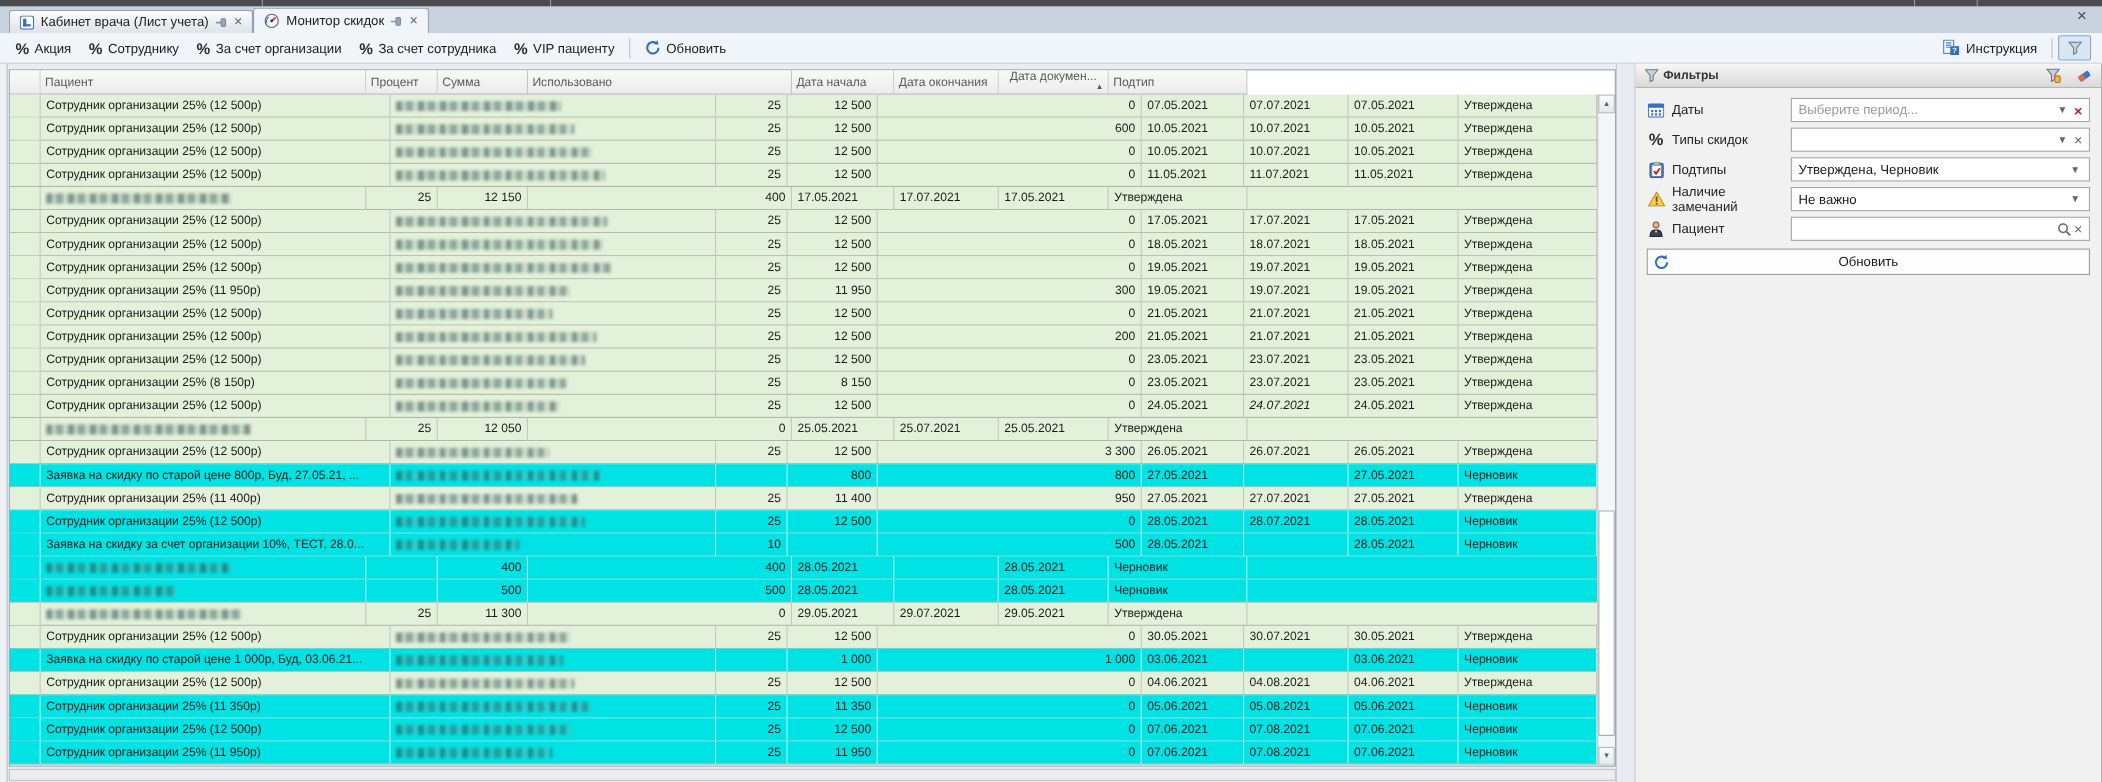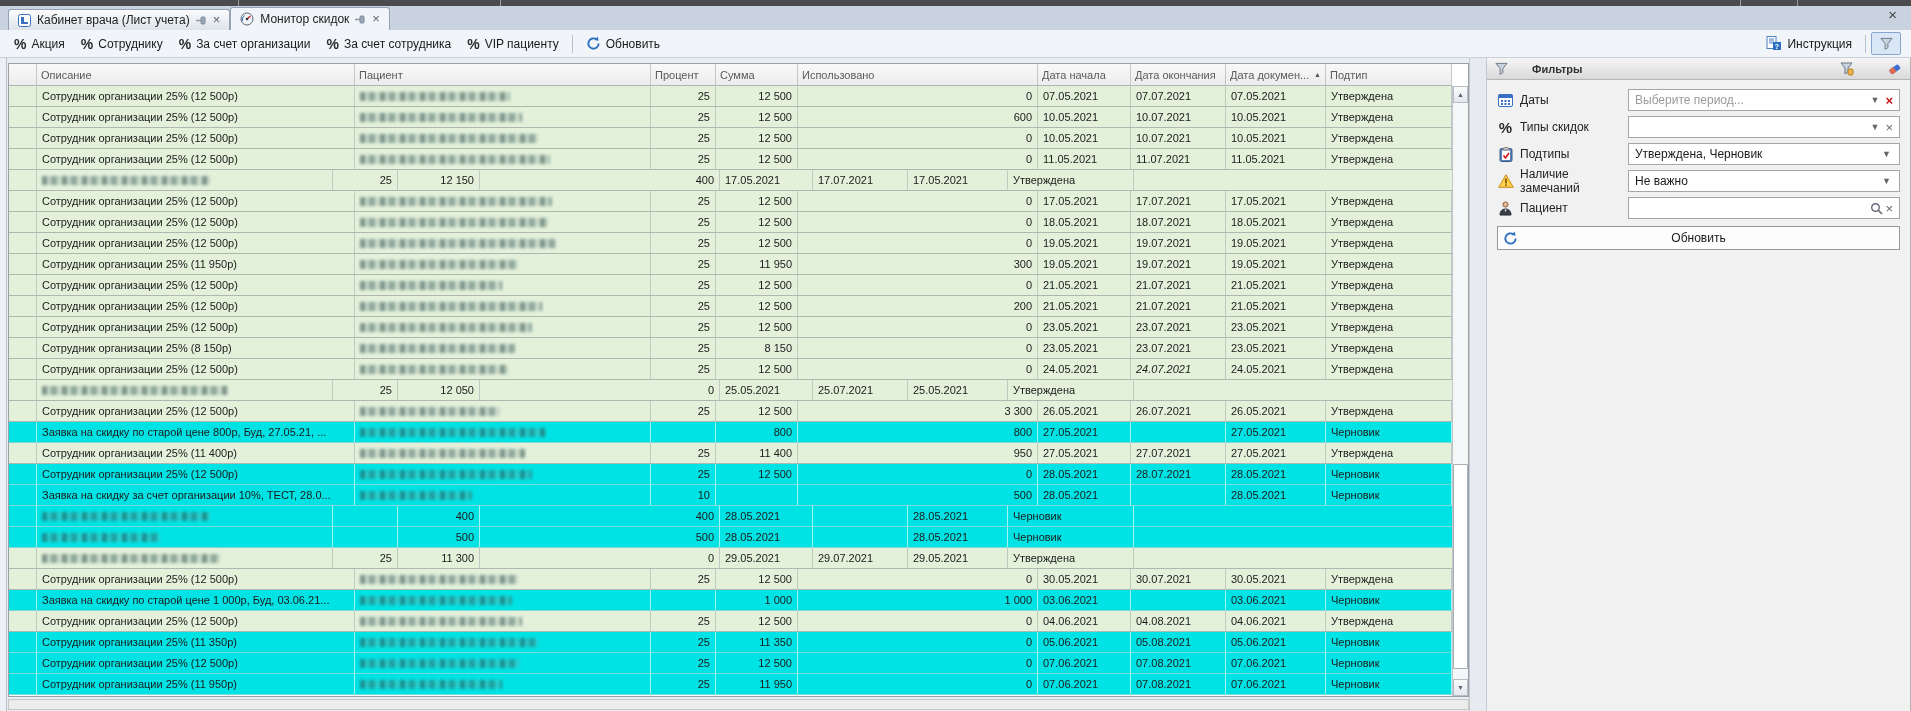--- a/index.html
+++ b/index.html
@@ -52,21 +52,21 @@
   .vscroll { position:absolute; right:0; top:22px; bottom:0; width:16px; background:#f4f6f8; border-left:1px solid #c0c6cc; }
   .sbtn { position:absolute; left:0; width:15px; height:17px; background:linear-gradient(#fafbfc,#e4e8ec); border:1px solid #b6bcc4; color:#5a6470; font-size:7px; display:flex; align-items:center; justify-content:center; }
   .sbtn.up { top:0; }
   .sbtn.down { bottom:0; }
   .sthumb { position:absolute; left:0; width:15px; top:62%; height:33.5%; background:#ffffff; border:1px solid #a8aeb6; border-radius:1px; }
 
   
   .hscroll { position:absolute; left:8px; top:699px; width:1461px; height:11px; background:#ececec; border:1px solid #c6c6c6; }
 
   
-  .fhead { height:22px; background:linear-gradient(#f6f6f6,#d9d9d9); border-bottom:1px solid #b5b5b5; display:flex; align-items:center; padding:0 8px; gap:24px; }
+  .fhead { height:22px; background:linear-gradient(#f6f6f6,#d9d9d9); border-bottom:1px solid #b5b5b5; display:flex; align-items:center; padding:0 8px; gap:4px; }
   .fhead b { font-size:11px; color:#333; }
   .fhead .spacer { flex:1; }
   .fbody { padding:9px 10px 0 10px; }
   .frow { display:flex; align-items:center; margin-bottom:5px; height:22px; }
   .fic { width:17px; display:flex; justify-content:center; margin-right:6px; flex-shrink:0; }
   .flbl { width:108px; font-size:12px; color:#222; flex-shrink:0; }
   .ffield { flex:1; height:22px; background:#fff; border:1px solid #a6a6a6; display:flex; align-items:center; padding:0 4px 0 6px; font-size:12px; }
   .ffield .val { flex:1; color:#1a1a1a; overflow:hidden; white-space:nowrap; }
   .ffield .val.ph { color:#9a9a9a; }
   .dd { color:#666; font-size:9px; padding:0 4px; }
@@ -182,42 +182,39 @@
   </div>
 </div>
 
 <div class="left-strip"></div>
 <div class="splitter"></div>
 
 <div class="tablewrap">
   <div class="grid">
     <div class="thead">
         <div class="th" style="width: 28px;"></div>
-        <div class="th" style="width: 318px;">
-          <span>Описание</span>
-        </div>
         <div class="th" style="width: 296px;">
           <span>Пациент</span>
         </div>
         <div class="th" style="width: 65px;">
           <span>Процент</span>
         </div>
         <div class="th" style="width: 82px;">
           <span>Сумма</span>
         </div>
         <div class="th" style="width: 240px;">
           <span>Использовано</span>
         </div>
         <div class="th" style="width: 93px;">
           <span>Дата начала</span>
         </div>
         <div class="th" style="width: 95px;">
           <span>Дата окончания</span>
         </div>
-        <div class="th" style="width: 100px;">
+        <div class="th" style="width: 100px; flex-direction: column;">
           <span>Дата докумен...</span>
           <span class="sort">▲</span>
         </div>
         <div class="th" style="width: 126px;">
           <span>Подтип</span>
         </div>
       </div>
     <div>
         <div class="trow approved">
           <div class="td ind" style="width: 28px;"></div>

